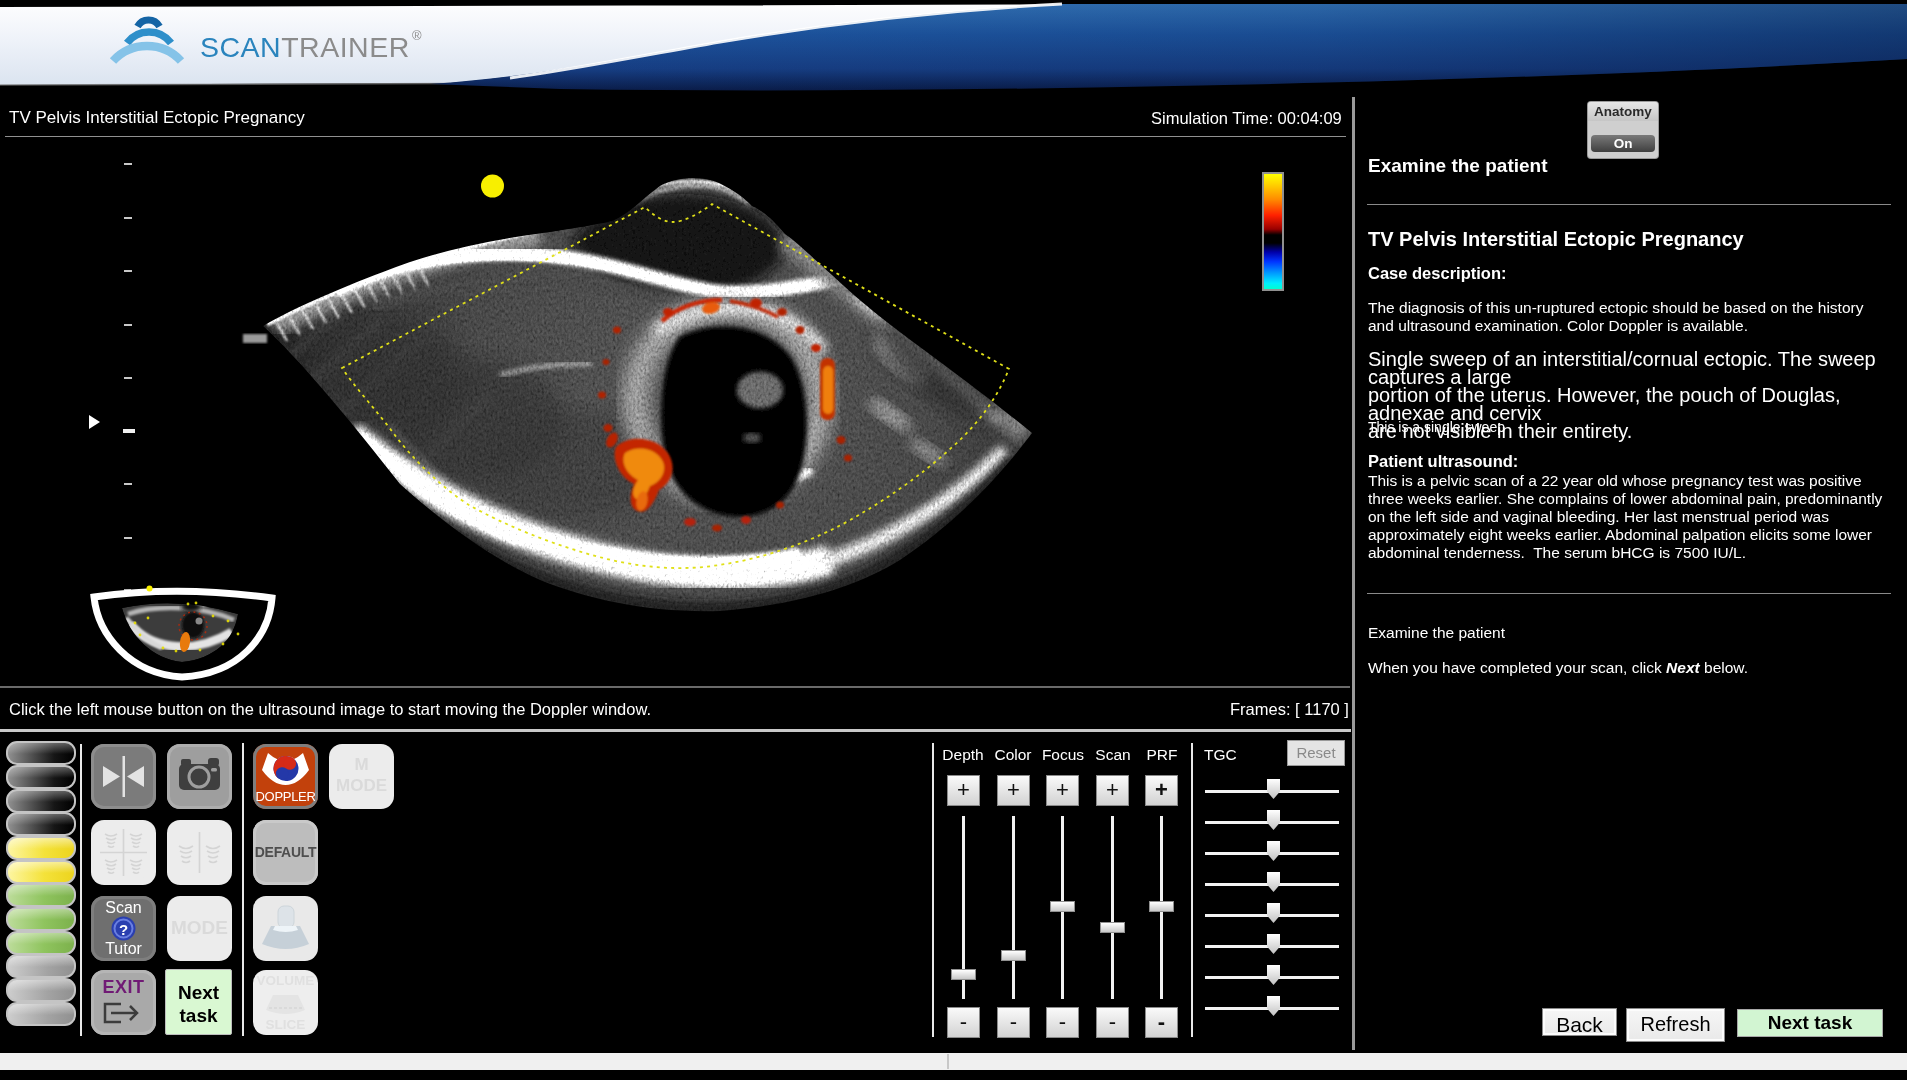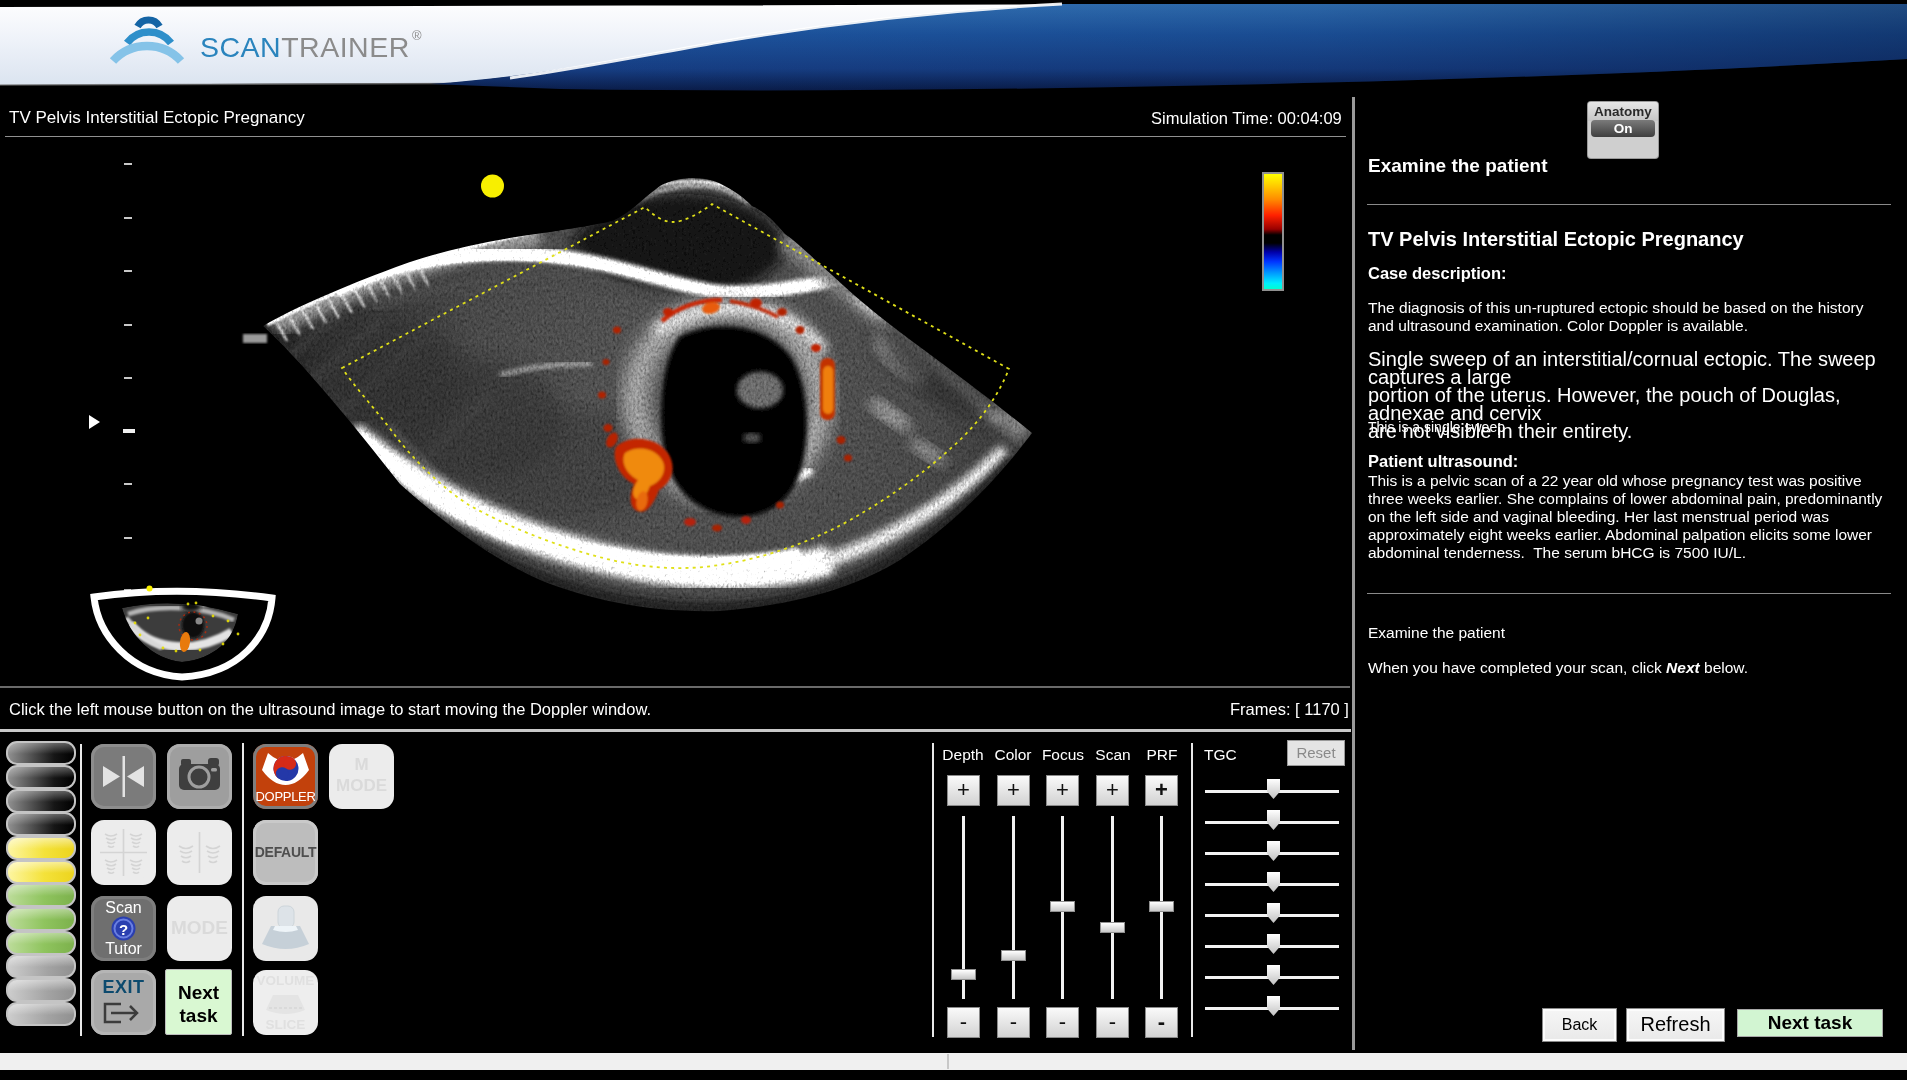--- a/index.html
+++ b/index.html
@@ -375,21 +375,21 @@
 </div>
 <div class="btn" style="left:253px;top:896px;background:#e9e9e9;">
   <svg width="65" height="65" viewBox="0 0 65 65">
     <rect x="25" y="10" width="16" height="22" rx="6" fill="#dde3e8" stroke="#cdd5da" stroke-width="1"></rect>
     <path d="M18,30 L47,30 L56,48 Q33,58 9,48 Z" fill="#c6d0d8"></path>
     <path d="M22,30 L43,30 L45,34 Q33,38 20,34 Z" fill="#eef4f8"></path>
   </svg>
 </div>
 
 <div class="btn" style="left:91px;top:970px;background:#a9a9a9;box-shadow:inset 0 0 0 3px #b5b5b5;">
-  <div class="btxt" style="top:7px;color:#0c4a6e;font-size:18px;letter-spacing:0.5px;">EXIT</div>
+  <div class="btxt" style="top:7px;color:#701a75;font-size:18px;letter-spacing:0.5px;">EXIT</div>
   <svg width="65" height="65" viewBox="0 0 65 65" style="position:absolute;left:0;top:0;">
     <path d="M30,34 L14,34 L14,52 L30,52" fill="none" stroke="#3c3c3c" stroke-width="2.5"></path>
     <line x1="20" y1="43" x2="46" y2="43" stroke="#3c3c3c" stroke-width="2.5"></line>
     <polyline points="39,36 46,43 39,50" fill="none" stroke="#3c3c3c" stroke-width="2.5"></polyline>
   </svg>
 </div>
 <div class="btn" style="left:165px;top:969px;width:67px;height:66px;background:#d9f8d2;border-radius:2px;border:1px solid #bdbdbd;">
   <div class="btxt" style="top:11px;color:#000;font-size:19px;line-height:23px;">Next<br>task</div>
 </div>
 <div class="btn" style="left:253px;top:970px;background:#eeeeee;">
@@ -459,35 +459,35 @@
 <div class="thdl" style="top:934px;"></div>
 <div class="ttrk" style="top:976px;"></div>
 <div class="thdl" style="top:965px;"></div>
 <div class="ttrk" style="top:1007px;"></div>
 <div class="thdl" style="top:996px;"></div>
 
 <div class="abs" style="left:1352px;top:97px;width:3px;height:953px;background:#9a9a9a;"></div>
 
 <div class="abs" style="left:1588px;top:102px;width:70px;height:56px;background:#cfcfcf;border-radius:3px;box-shadow:0 0 0 1px #9a9a9a;">
   <div class="abs" style="left:0;top:0;width:70px;height:19px;text-align:center;font-size:13.5px;font-weight:bold;color:#2a2a2a;line-height:19px;background:linear-gradient(#e6e6e6,#c6c6c6);border-radius:3px 3px 0 0;">Anatomy</div>
-  <div class="abs" style="left:3px;top:18px;width:64px;height:17px;text-align:center;font-size:13.5px;font-weight:bold;color:#fff;line-height:17px;background:linear-gradient(#7a7a7a,#3f3f3f);border-radius:4px;">On</div>
+  <div class="abs" style="left:3px;top:33px;width:64px;height:17px;text-align:center;font-size:13.5px;font-weight:bold;color:#fff;line-height:17px;background:linear-gradient(#7a7a7a,#3f3f3f);border-radius:4px;">On</div>
 </div>
 
 <div class="abs wt" style="left:1368px;top:155px;font-size:19px;font-weight:bold;">Examine the patient</div>
 <div class="abs" style="left:1367px;top:204px;width:524px;height:1px;background:#8a8a8a;"></div>
 <div class="abs wt" style="left:1368px;top:228px;font-size:20px;font-weight:bold;">TV Pelvis Interstitial Ectopic Pregnancy</div>
 <div class="abs wt" style="left:1368px;top:264px;font-size:16.5px;font-weight:bold;">Case description:</div>
 <div class="abs wt" style="left:1368px;top:299px;font-size:15.5px;line-height:18px;width:530px;">The diagnosis of this un-ruptured ectopic should be based on the history<br>and ultrasound examination. Color Doppler is available.</div>
 <div class="abs wt" style="left:1368px;top:350px;font-size:20px;line-height:18px;width:530px;">Single sweep of an interstitial/cornual ectopic. The sweep captures a large<br>portion of the uterus. However, the pouch of Douglas, adnexae and cervix<br>are not visible in their entirety.</div>
 <div class="abs wt" style="left:1368px;top:419px;font-size:14px;">This is a single sweep</div>
 <div class="abs wt" style="left:1368px;top:452px;font-size:16.5px;font-weight:bold;">Patient ultrasound:</div>
 <div class="abs wt" style="left:1368px;top:472px;font-size:15.5px;line-height:18px;width:530px;">This is a pelvic scan of a 22 year old whose pregnancy test was positive<br>three weeks earlier. She complains of lower abdominal pain, predominantly<br>on the left side and vaginal bleeding. Her last menstrual period was<br>approximately eight weeks earlier. Abdominal palpation elicits some lower<br>abdominal tenderness.&nbsp; The serum bHCG is 7500 IU/L.</div>
 <div class="abs" style="left:1367px;top:593px;width:524px;height:1px;background:#8a8a8a;"></div>
 <div class="abs wt" style="left:1368px;top:624px;font-size:15.5px;">Examine the patient</div>
 <div class="abs wt" style="left:1368px;top:659px;font-size:15.5px;">When you have completed your scan, click <b><i>Next</i></b> below.</div>
 
-<div class="abs" style="left:1542px;top:1008px;width:75px;height:34px;background:linear-gradient(#f6f6f6,#e9e9e9);border:1px solid #8a8a8a;box-shadow:inset 0 0 0 2px #fcfcfc;box-sizing:border-box;text-align:center;font-size:16px;line-height:31px;color:#000;">Back</div>
+<div class="abs" style="left:1542px;top:1008px;width:75px;height:28px;background:linear-gradient(#f6f6f6,#e9e9e9);border:1px solid #8a8a8a;box-shadow:inset 0 0 0 2px #fcfcfc;box-sizing:border-box;text-align:center;font-size:21px;line-height:31px;color:#000;">Back</div>
 <div class="abs" style="left:1626px;top:1008px;width:99px;height:34px;background:linear-gradient(#f6f6f6,#e9e9e9);border:1px solid #8a8a8a;box-shadow:inset 0 0 0 2px #fcfcfc;box-sizing:border-box;text-align:center;font-size:20px;line-height:31px;color:#000;">Refresh</div>
 <div class="abs" style="left:1737px;top:1009px;width:146px;height:28px;background:#d2f5d2;border:1px solid #a8a8a8;box-sizing:border-box;text-align:center;font-size:19px;font-weight:bold;line-height:26px;color:#000;">Next task</div>
 
 <div class="abs" style="left:0;top:1053px;width:1907px;height:17px;background:#f0f0f0;">
   <div class="abs" style="left:947px;top:1px;width:2px;height:15px;background:#c8c8c8;"></div>
 </div>
 
 </body></html>

